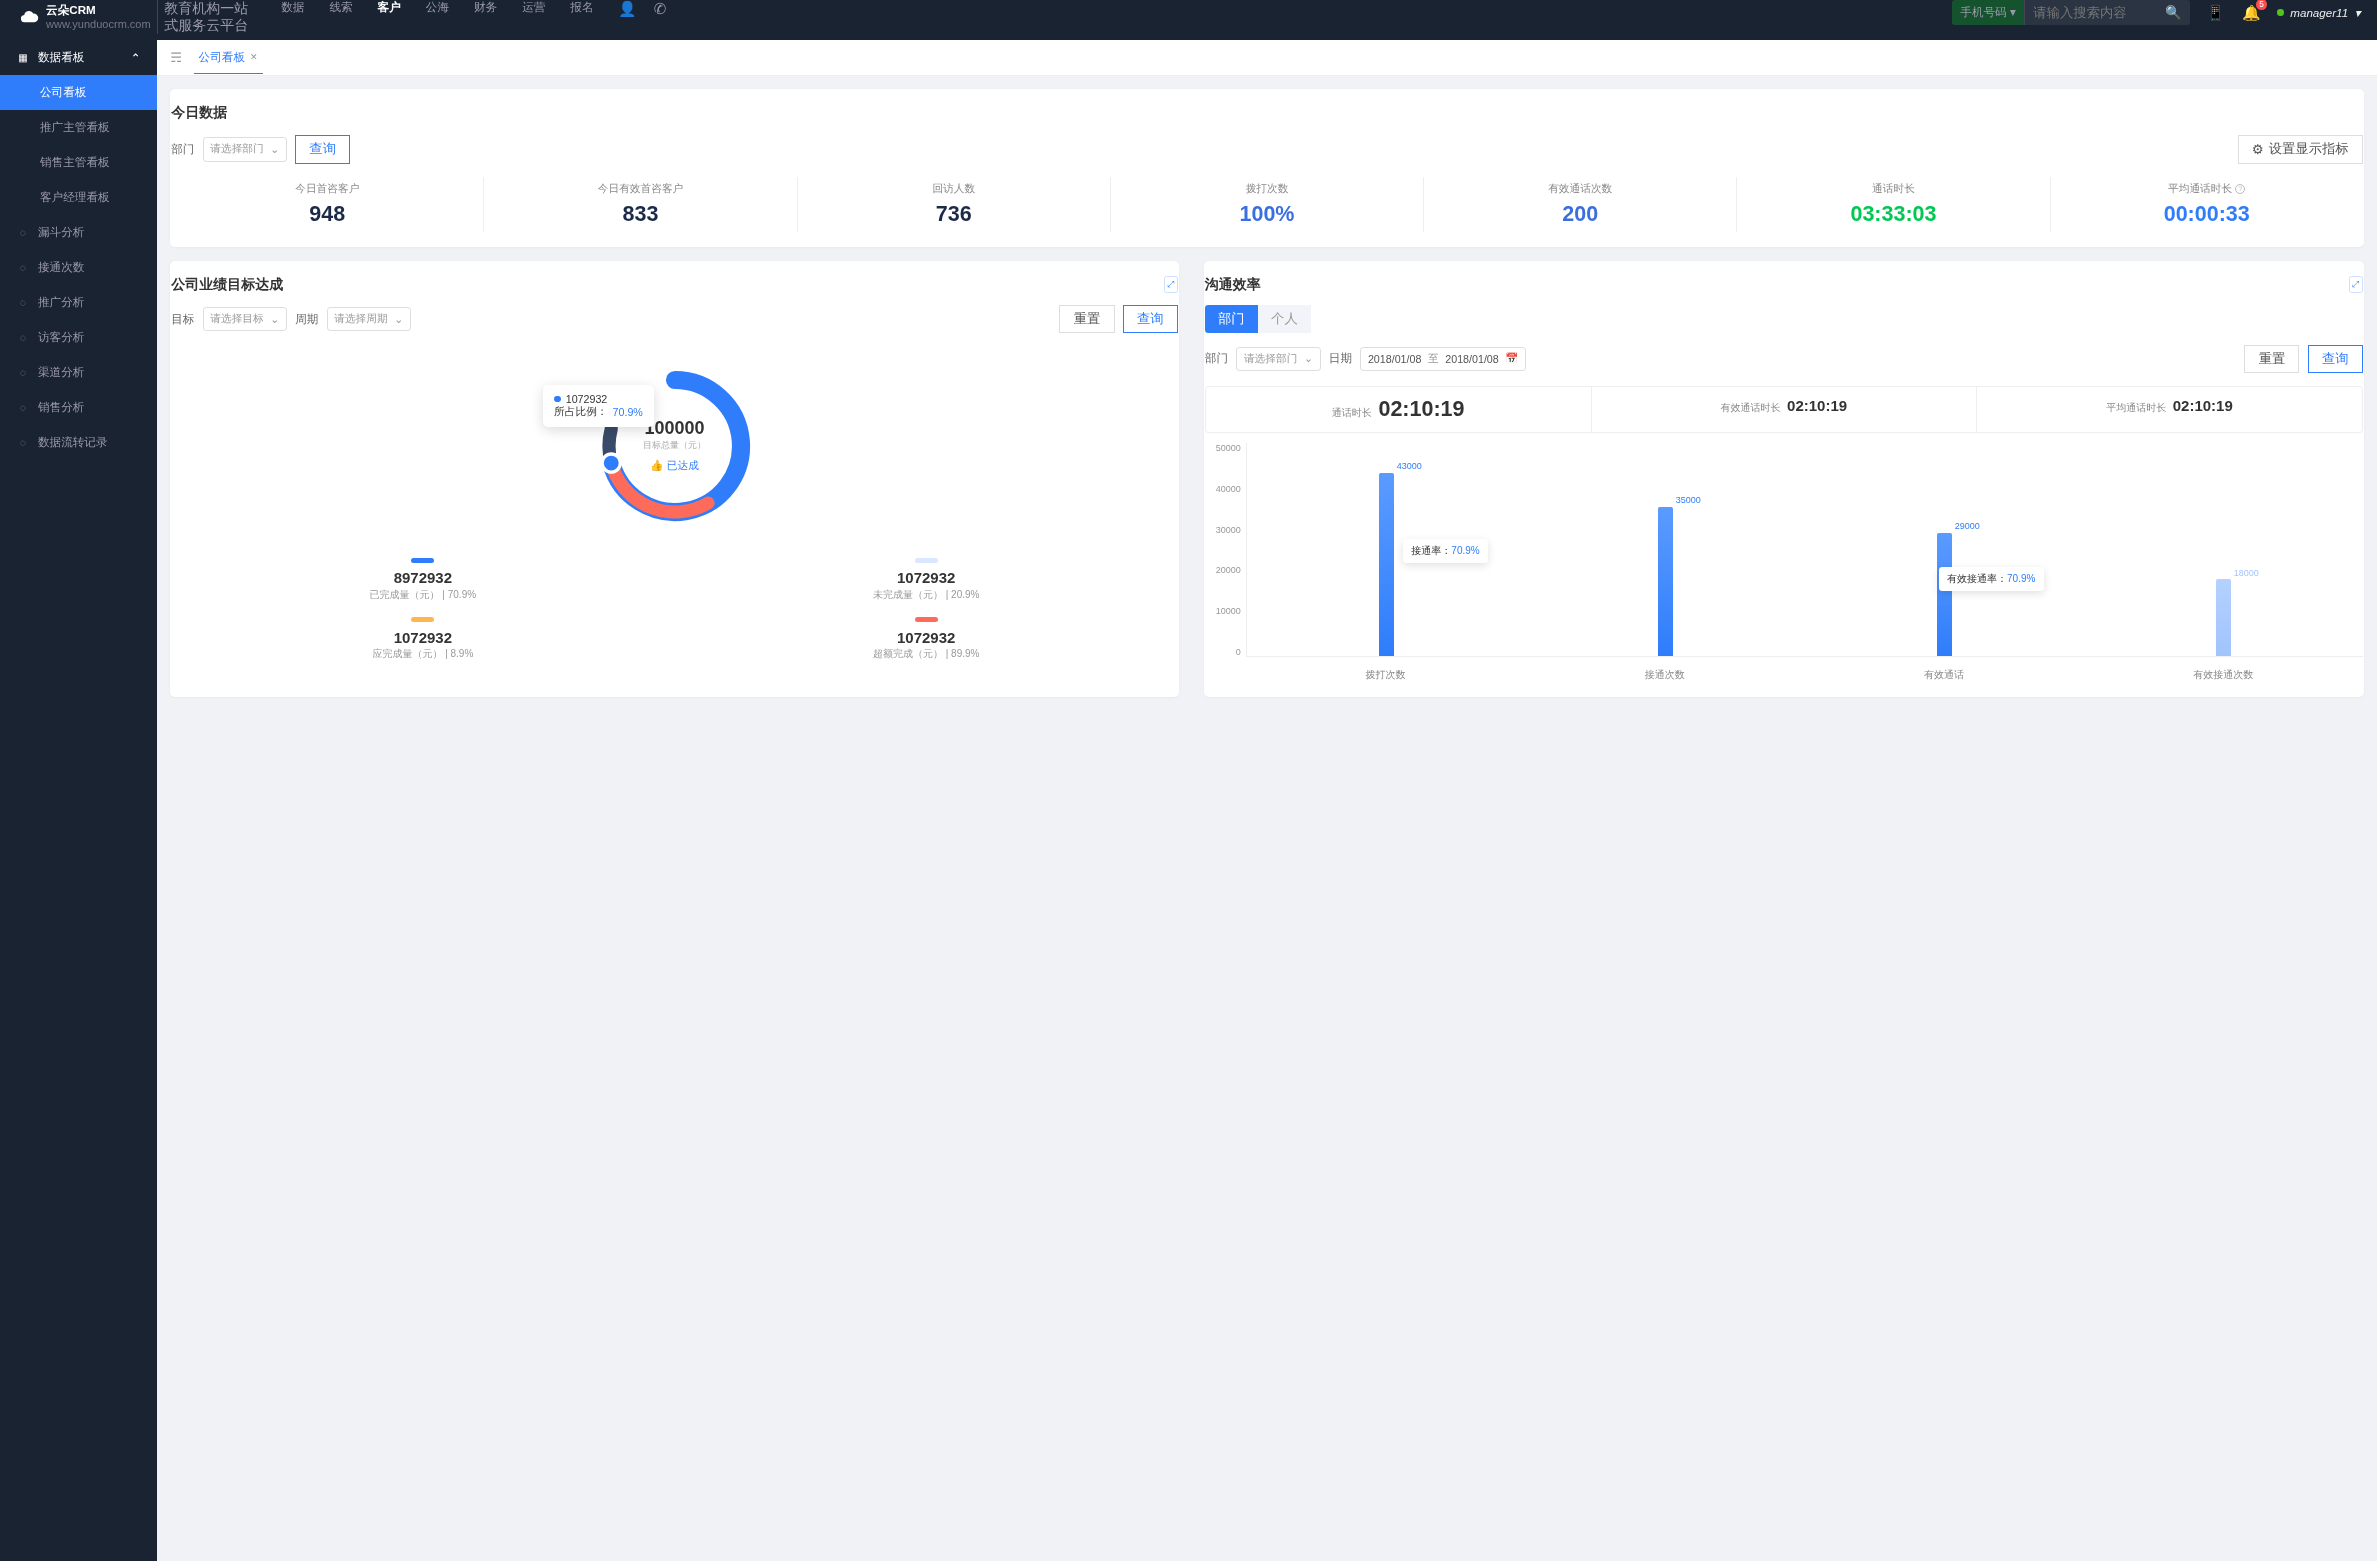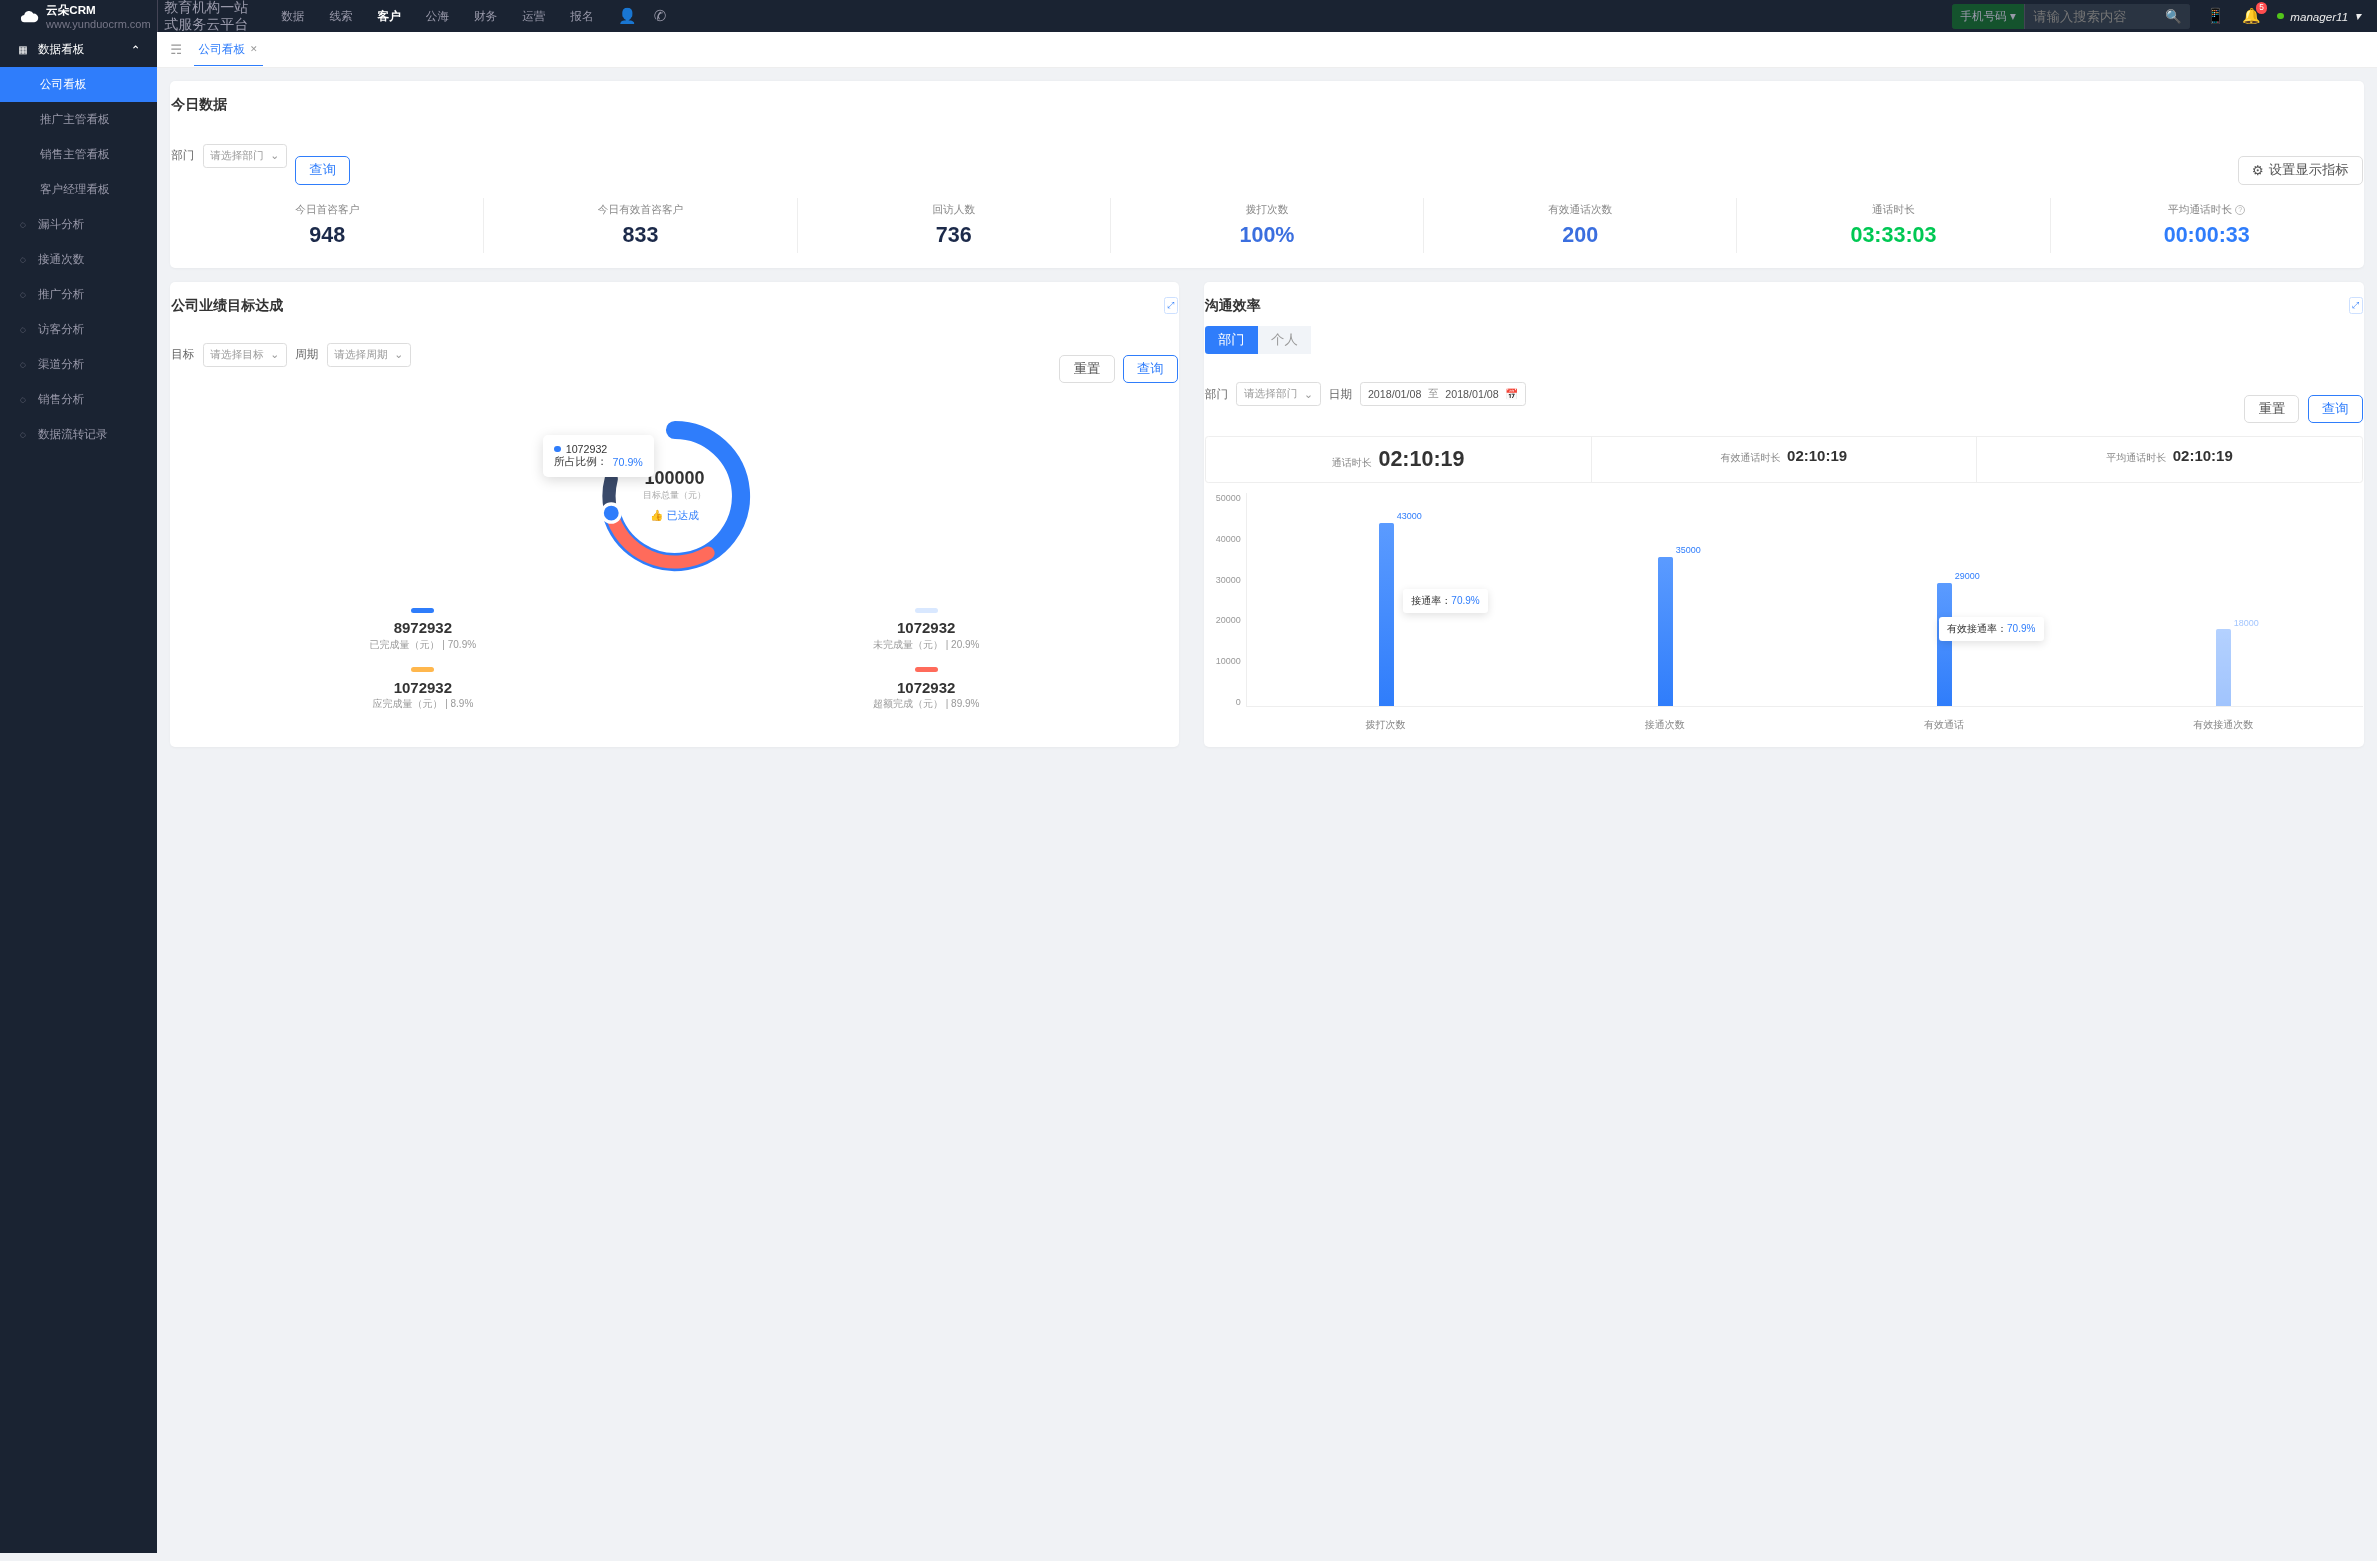--- a/index.html
+++ b/index.html
@@ -1,18 +1,18 @@
 <!DOCTYPE html>
 <html style="font-size:13.2px"><head>
 <meta charset="utf-8">
 <style>
 * { margin: 0; padding: 0; box-sizing: border-box; }
 body { font-family: -apple-system, "PingFang SC", "Microsoft YaHei", sans-serif; background: #f0f2f5; color: #333; font-size: 11.6px; }
 
-.topbar { height: 32px; background: #1a2332; display: flex; align-items: center; padding: 0 16.5px; color: #aab; }
+.topbar { height: 40px; background: #1a2332; display: flex; align-items: flex-start; padding: 0 16.5px; color: #aab; }
 .logo { display: flex; align-items: center; gap: 6.6px; margin-right: 33px; }
 .logo-icon { width: 23px; height: 23px; }
 .logo-text { font-size: 14px; line-height: 1.2; border-left: 0.8px solid #445; padding-left: 6px; color: #99a; }
 .topnav { display: flex; gap: 25px; flex: 0 0 auto; }
 .topnav-item { color: #99a; cursor: pointer; }
 .topnav-item.active { color: #fff; font-weight: 600; }
 .top-mid { display:flex; gap:16.5px; align-items:center; color:#99a; font-size:15px; margin-left: 25px;}
 .top-right { margin-left: auto; display: flex; align-items: center; gap: 16.5px; }
 .search-wrap { display: flex; align-items: center; background: #2a3442; border-radius: 3.3px; overflow: hidden; }
 .search-select { background: #14532d; border: none; color: #99a; padding: 5px 8.3px; border-right: 0.8px solid #445; }
@@ -38,21 +38,21 @@
 .tab.active { color: #2f7dfb; border-bottom: 1.7px solid #2f7dfb; }
 .tab .close { color:#999; font-size:9px;}
 .content { padding: 13.2px; display: flex; flex-direction: column; gap: 13.2px; }
 
 .card { background: #fff; border-radius: 5px; padding: 15px 1px; box-shadow: 0 0.8px 2.5px rgba(0,0,0,.04); }
 .card-title { font-size: 14px; font-weight: 600; margin-bottom: 13.2px; }
 
 .filters { display: flex; align-items: center; gap: 8.3px; margin-bottom: 13.2px; flex-wrap: wrap; }
 .label { color: #666; }
 .select { border: 0.8px solid #ddd; border-radius: 3.3px; padding: 4.1px 6.6px; color: #999; display: flex; align-items: center; gap: 6.6px; min-width: 83px; justify-content: space-between; font-size: 10.7px;}
-.btn { border: 0.8px solid #ddd; background: #fff; padding: 4.1px 13.2px; border-radius: 5px; cursor: pointer; color: #555; margin-top: 29px; }
+.btn { border: 0.8px solid #ddd; background: #fff; padding: 4.1px 13.2px; border-radius: 0; cursor: pointer; color: #555; }
 .btn.primary-outline { border-color: #2f7dfb; color: #2f7dfb; }
 .btn.ghost { display: flex; align-items: center; gap: 5px; }
 .metrics { display: flex; }
 .metric { flex: 1; text-align: center; border-right: 0.8px solid #eee; padding: 5px 3.3px;}
 .metric:last-child { border-right: none; }
 .metric-label { color: #888; font-size: 10.7px; margin-bottom: 6.6px; display:flex; justify-content:center; align-items:center; gap:3.3px;}
 .metric-value { font-size: 21.5px; font-weight: 700; }
 .c-dark { color: #1c2a4a; }
 .c-blue { color: #2f7dfb; }
 .c-green { color: #00c853; }

